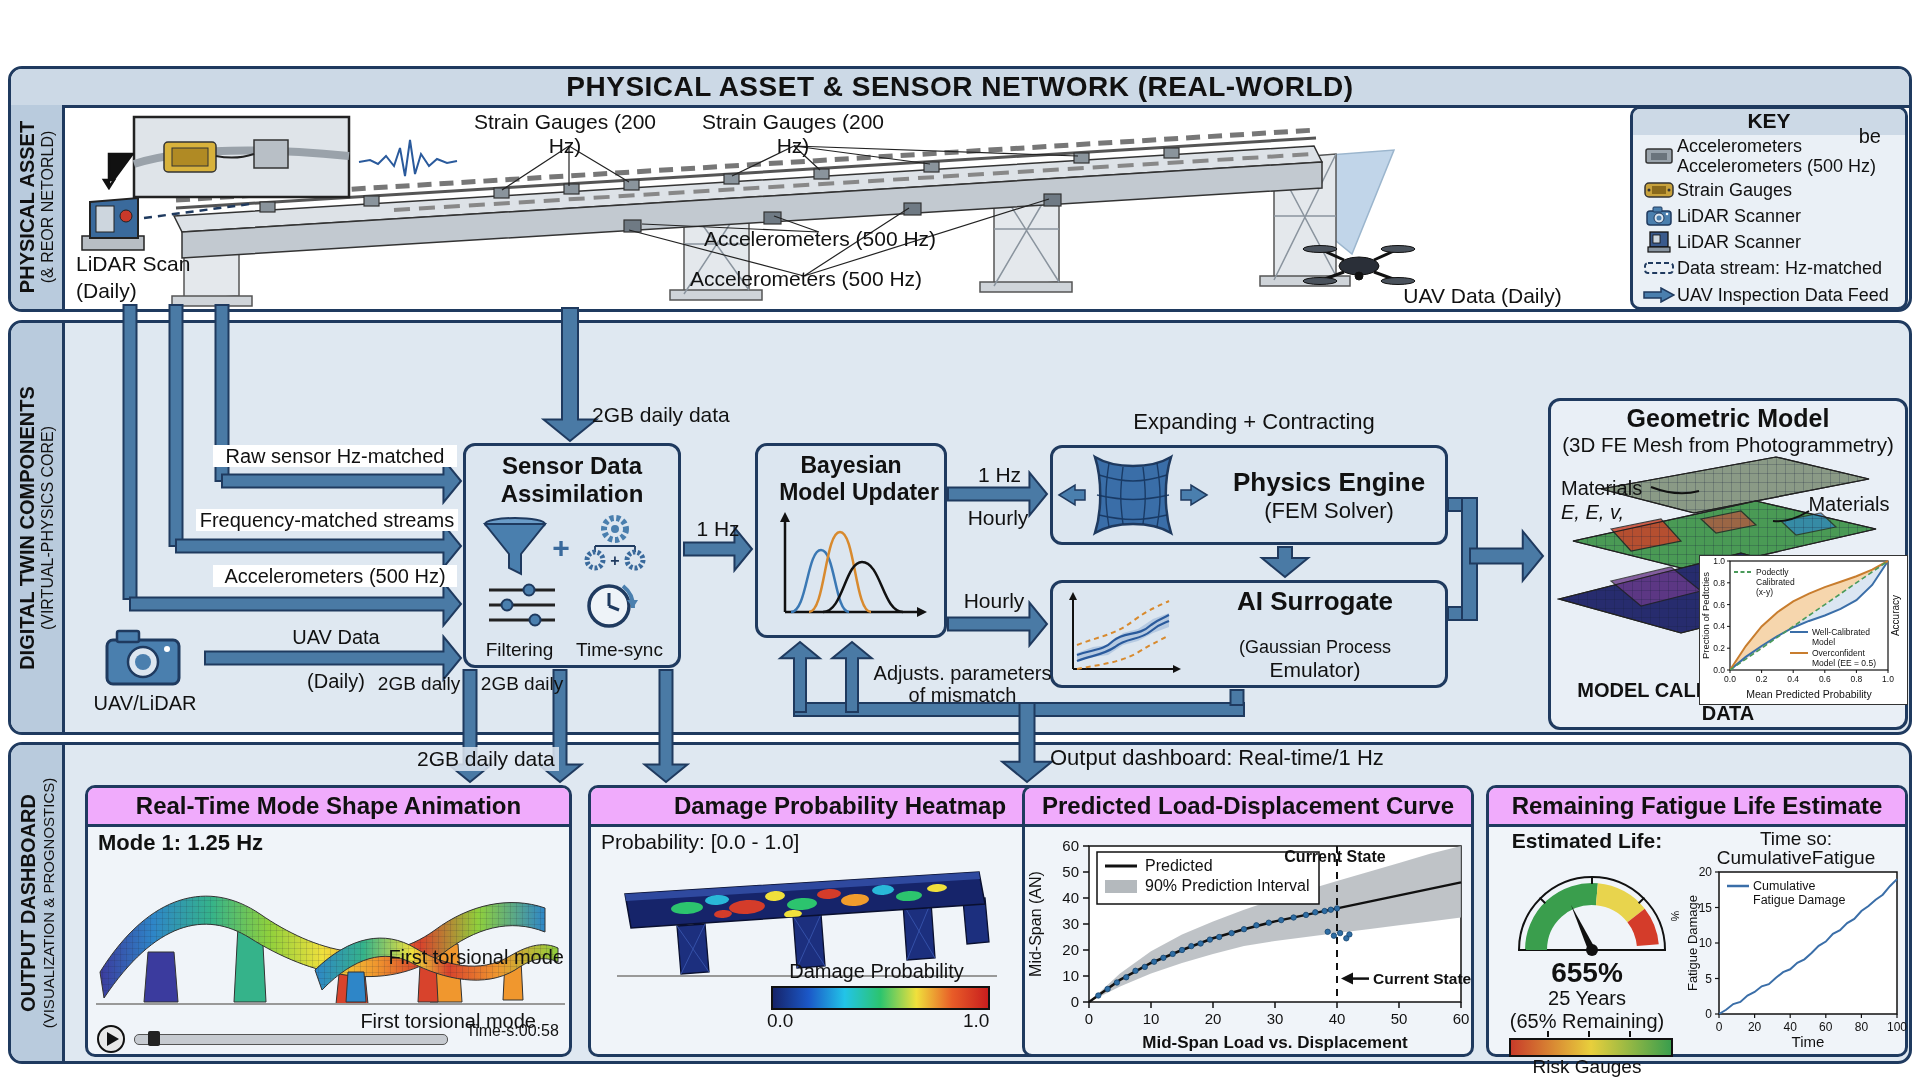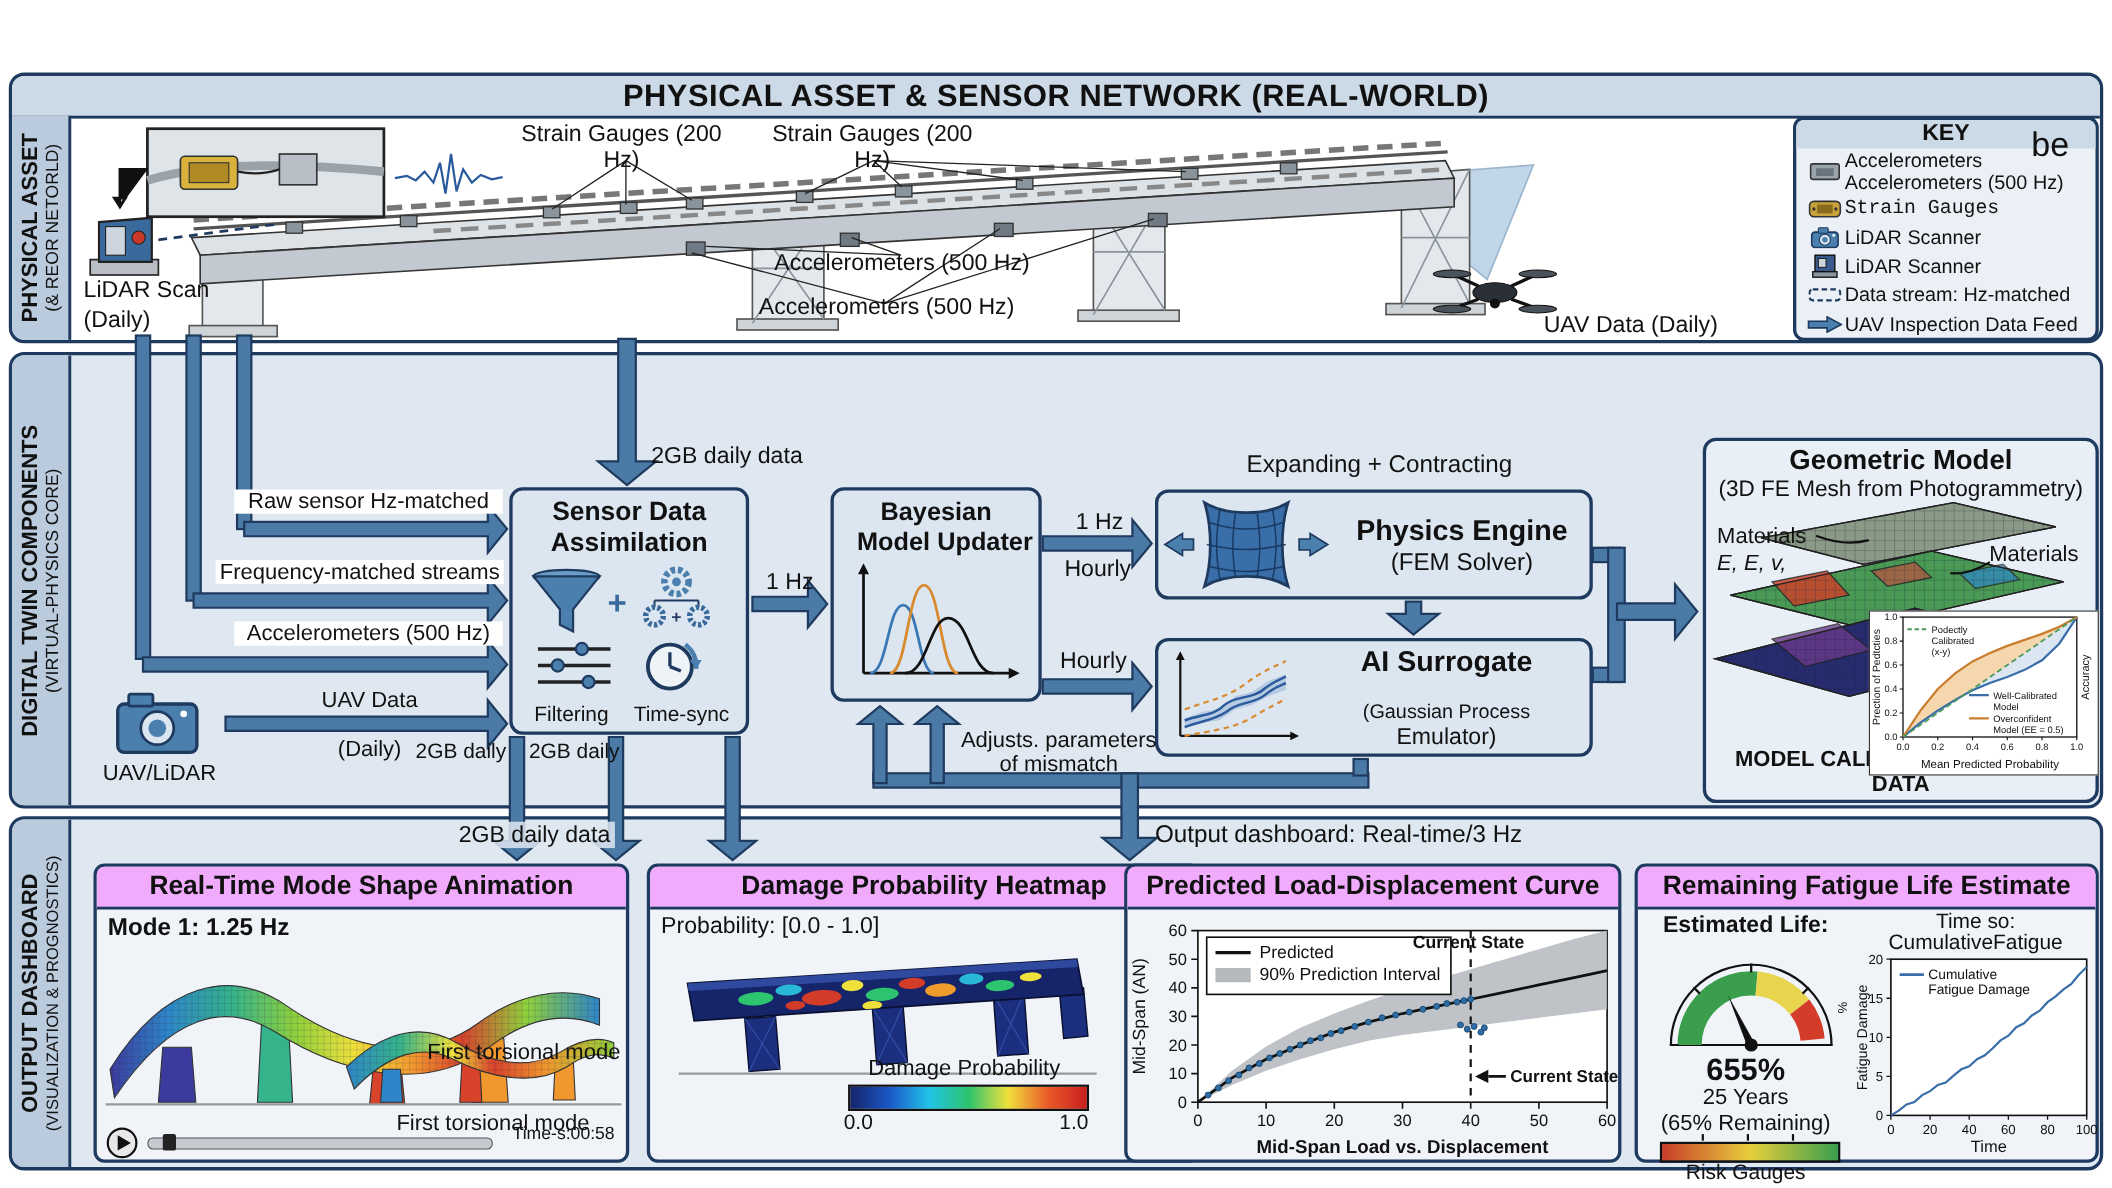--- a/index.html
+++ b/index.html
@@ -129,34 +129,34 @@
 <div class="lbl c" style="left:700px;top:227px;width:240px;font-size:21px;">Accelerometers (500 Hz)</div>
 <div class="lbl c" style="left:686px;top:267px;width:240px;font-size:21px;">Accelerometers (500 Hz)</div>
 <div class="lbl" style="left:76px;top:252px;font-size:21px;">LiDAR Scan</div>
 <div class="lbl" style="left:76px;top:279px;font-size:21px;">(Daily)</div>
 <div class="lbl c" style="left:1390px;top:284px;width:185px;font-size:21px;">UAV Data (Daily)</div>
 
 <div class="abs" style="left:1630px;top:106px;width:278px;height:204px;background:#eaf0f6;border:3px solid #1f3a5f;border-radius:10px;z-index:5;box-sizing:border-box;">
   <div style="background:#ccd9e6;border-radius:7px 7px 0 0;height:26px;">
     <div class="b c" style="font-size:21px;">KEY</div>
   </div>
-  <div class="abs" style="right:24px;top:5px;font-size:31px;">be</div>
+  <div class="abs" style="right:24px;top:16px;font-size:20px;">be</div>
   <div class="krow" style="height:42px;">
     <span class="kicon">
       <svg width="28" height="18" viewBox="0 0 28 18">
           <rect x="1" y="2" width="26" height="14" rx="2" fill="#9aa4ac" stroke="#333" stroke-width="1.5"></rect>
           <rect x="6" y="6" width="16" height="7" fill="#6a747c"></rect>
         </svg>
     </span>
     <span class="ktext">
       <div>Accelerometers</div>
         <div>Accelerometers (500 Hz)</div>
     </span>
   </div>
-  <div class="krow" style="height:26px;font-family:Liberation Mono, monospace;">
+  <div class="krow" style="height:26px;">
     <span class="kicon">
       <svg width="30" height="18" viewBox="0 0 30 18">
           <rect x="1" y="2" width="28" height="14" rx="4" fill="#c8a23c" stroke="#333" stroke-width="1.5"></rect>
           <rect x="8" y="5" width="14" height="8" fill="#8a6a1c"></rect>
           <circle cx="5" cy="9" r="1.5" fill="#333"></circle>
           <circle cx="25" cy="9" r="1.5" fill="#333"></circle>
         </svg>
     </span>
     <span class="ktext">Strain Gauges</span>
   </div>
@@ -430,21 +430,21 @@
 <div class="section" style="left:8px;top:742px;width:1904px;height:322px;background:#dfe8f1;z-index:1;">
   <div class="sidebar" style="top:0;bottom:0;border-radius:11px 0 0 11px;">
     <div class="vlabel">
       <div class="b" style="font-size:20px;">OUTPUT DASHBOARD</div>
       <div style="font-size:15px;">(VISUALIZATION &amp; PROGNOSTICS)</div>
     </div>
   </div>
 </div>
 
 <div class="lbl" style="left:413px;top:747px;font-size:21px;background:rgba(223,232,241,0.85);padding:0 4px;">2GB daily data</div>
-<div class="lbl" style="left:1050px;top:746px;font-size:22px;">Output dashboard: Real-time/3 Hz</div>
+<div class="lbl" style="left:1050px;top:746px;font-size:22px;">Output dashboard: Real-time/1 Hz</div>
 
 <div class="panel" style="left:85px;top:785px;width:487px;height:272px;">
   <div class="ptitle">Real-Time Mode Shape Animation</div>
   <div class="abs b" style="left:10px;top:42px;font-size:22px;">Mode 1: 1.25 Hz</div>
   <svg class="abs" style="left:2px;top:64px;" width="481" height="160" viewBox="0 0 481 160">
     <defs>
       <linearGradient id="rb1" x1="0" y1="0" x2="1" y2="0">
         <stop offset="0" stop-color="#3b3b9e"></stop>
           <stop offset="0.12" stop-color="#2e86c8"></stop>
           <stop offset="0.25" stop-color="#35b38a"></stop>

